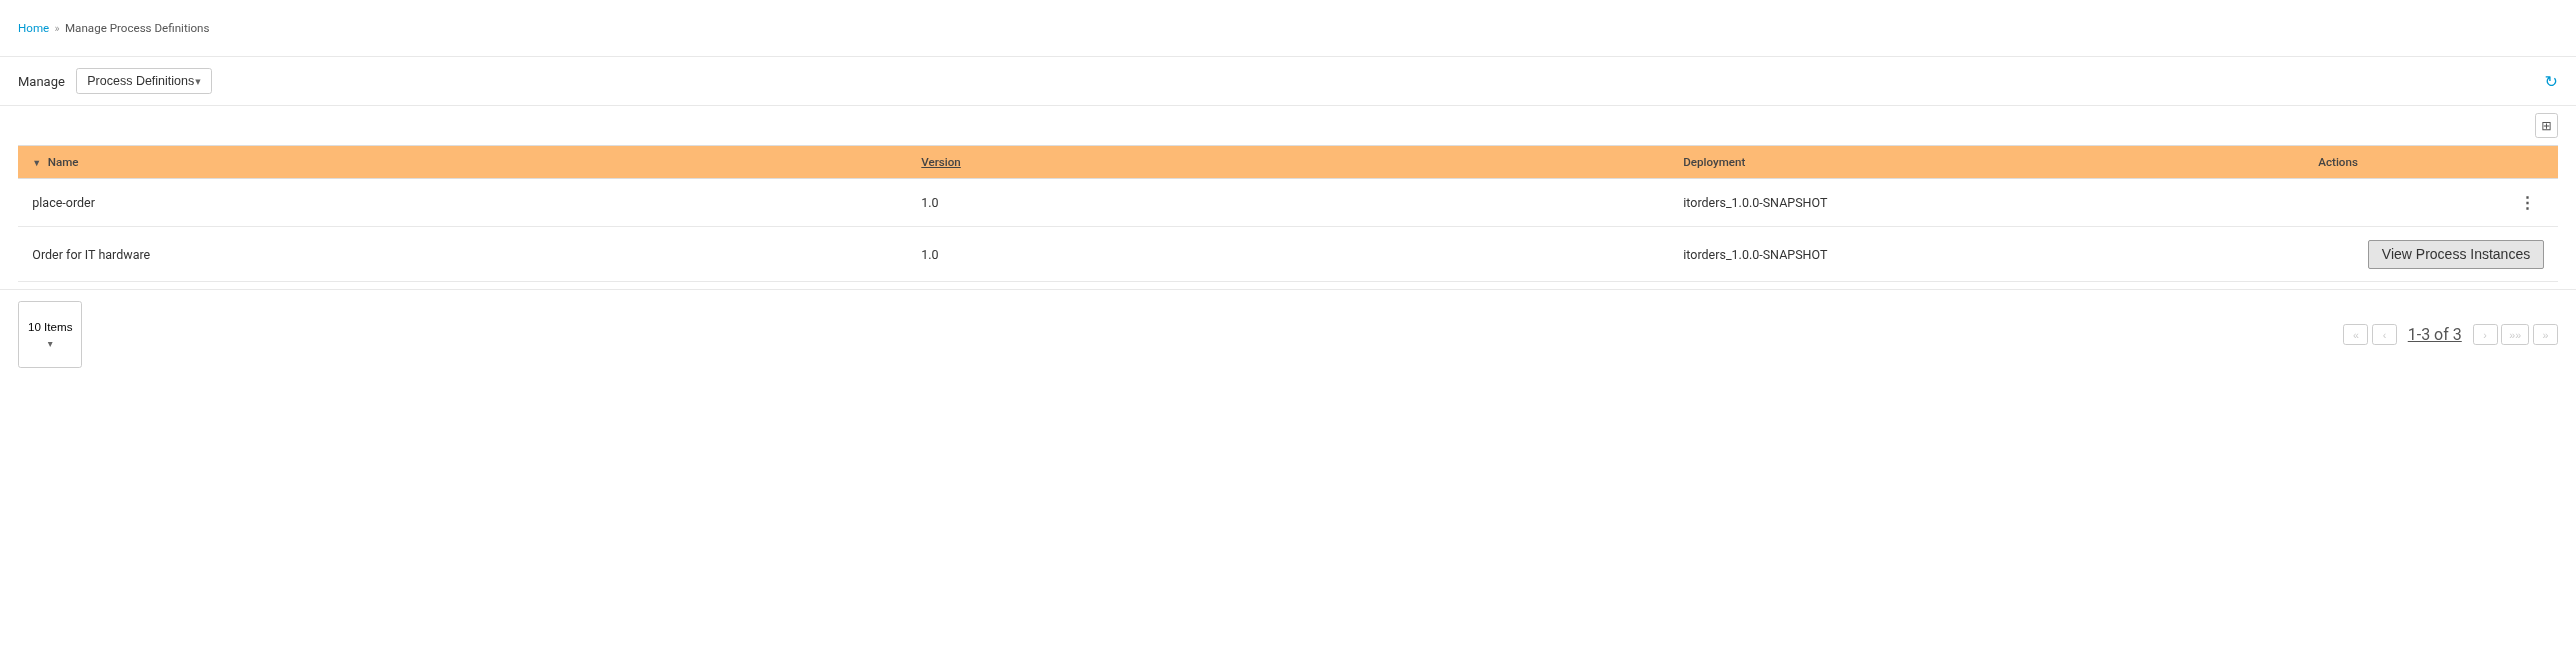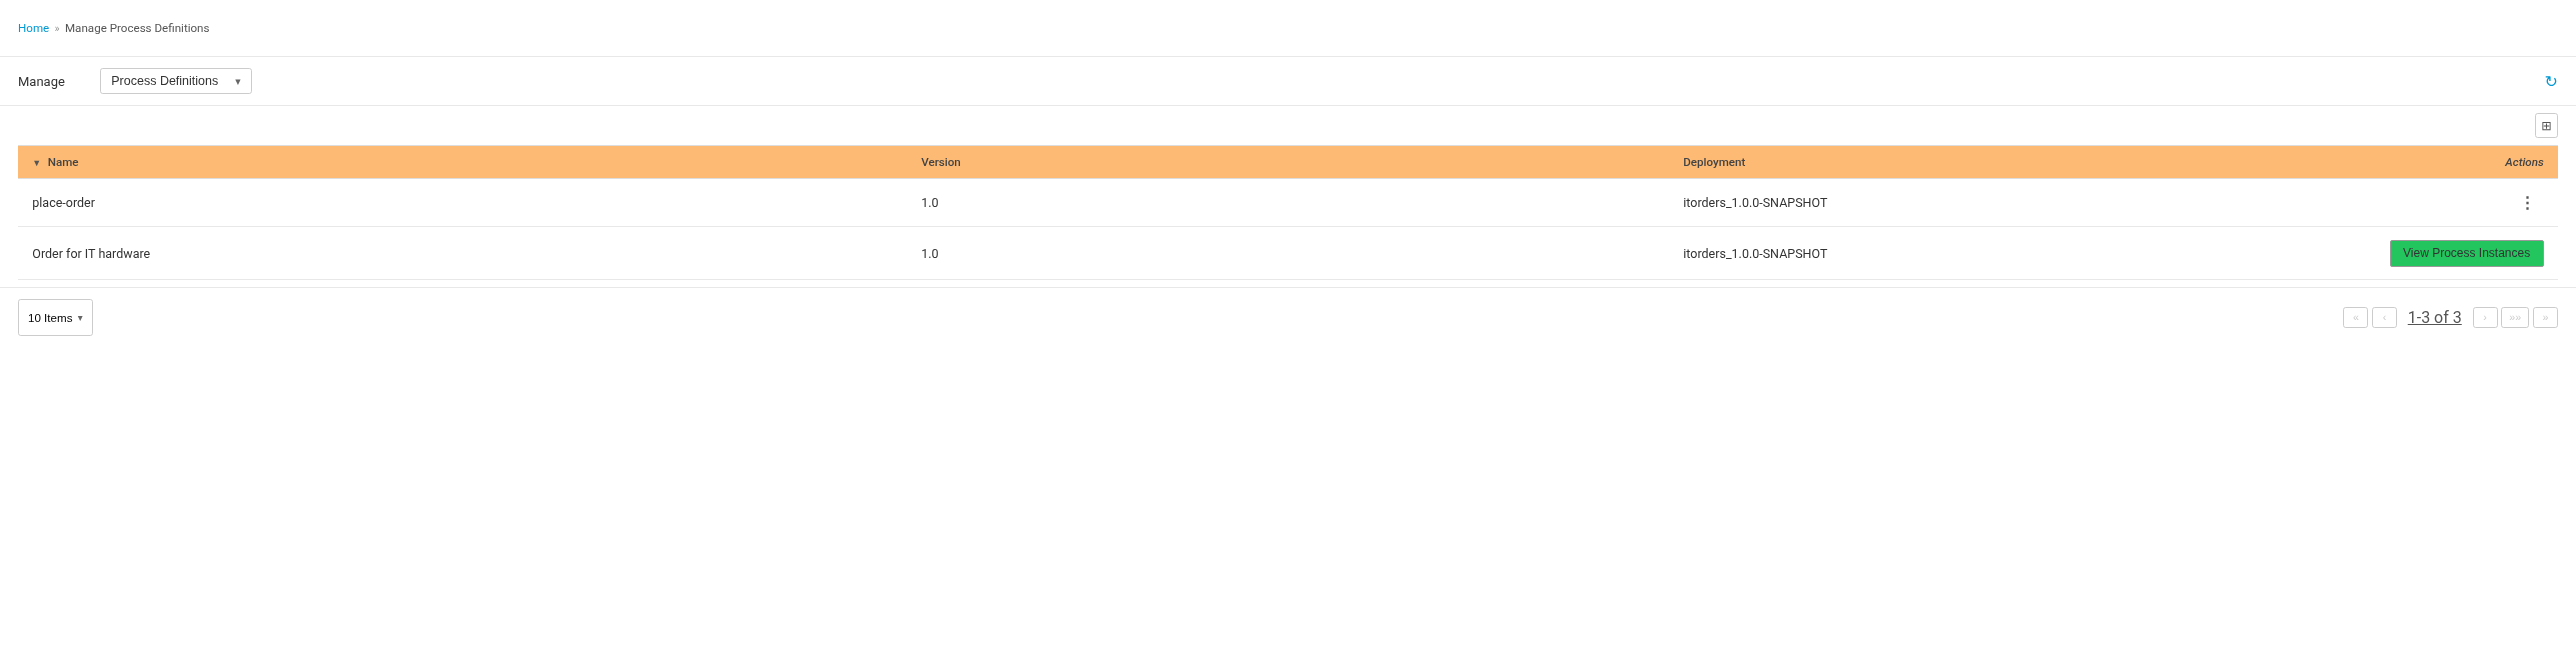--- a/index.html
+++ b/index.html
@@ -41,29 +41,28 @@
       gap: 10.7px;
     }
     .manage-label {
       font-size: 13px;
       font-weight: 400;
       color: #333;
     }
     .dropdown-select {
       display: flex;
       align-items: center;
-      gap: 17px;
+      gap: 1px;
       border: 0.9px solid #ccc;
       border-radius: 2.7px;
       padding: 5.4px 10.7px;
       background: #fff;
       cursor: pointer;
       font-size: 12.5px;
       color: #333;
-      margin-left: 24px;
     }
     .dropdown-select .chevron {
       color: #666;
       font-size: 10.7px;
     }
     .refresh-icon {
       color: #0099d3;
       font-size: 16px;
       cursor: pointer;
     }
@@ -97,29 +96,28 @@
       text-align: left;
       font-weight: 500;
       font-size: 11.6px;
       color: #444;
     }
     thead th.col-name {
       width: 35%;
     }
     thead th.col-version {
       width: 30%;
+      text-decoration: underline;
     }
     thead th.col-deployment {
       width: 25%;
       margin-top: 28px;
     }
     thead th.col-actions {
       width: 10%;
-      text-align: right;
-      font-style: italic;
     }
     tbody tr {
       border-bottom: 0.9px solid #e8e8e8;
     }
     tbody td {
       padding: 12.5px 14.3px;
       font-size: 12.5px;
       color: #333;
     }
     .sort-indicator {
@@ -136,44 +134,45 @@
       color: #555;
       padding: 1.8px 7.2px;
       font-weight: 700;
       letter-spacing: 0.9px;
       display: inline-block;
     }
     .view-instances-btn {
       border: 0.9px solid #999;
       border-radius: 2px;
       padding: 5.4px 12.5px;
-      background: #22c55e;
-      cursor: pointer;
-      font-size: 12px;
+      background: #e5e5e5;
+      cursor: pointer;
+      font-size: 14px;
       color: #333;
       white-space: nowrap;
     }
     .pagination-bar {
       display: flex;
       align-items: center;
       justify-content: space-between;
       padding: 10.7px 18px;
       border-top: 0.9px solid #e8e8e8;
       margin-top: 7.2px;
     }
     .items-select {
       display: flex;
       align-items: center;
       gap: 5.4px;
       border: 0.9px solid #ccc;
       border-radius: 2.7px;
-      padding: 11px 9px;
+      padding: 18px 9px;
       background: #fff;
       cursor: pointer;
       font-size: 11.6px;
+      flex-direction: column;
     }
     .items-select .chevron {
       font-size: 9.8px;
       color: #666;
     }
     .pagination-controls {
       display: flex;
       align-items: center;
       gap: 3.6px;
     }

